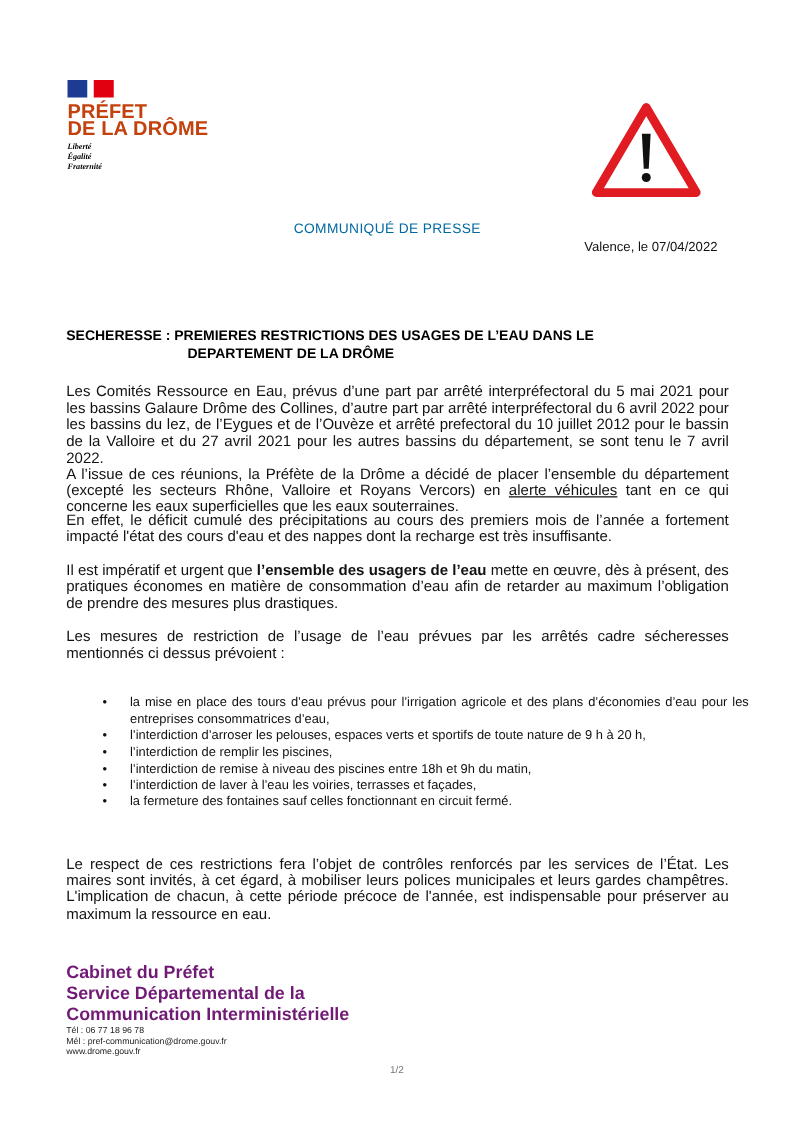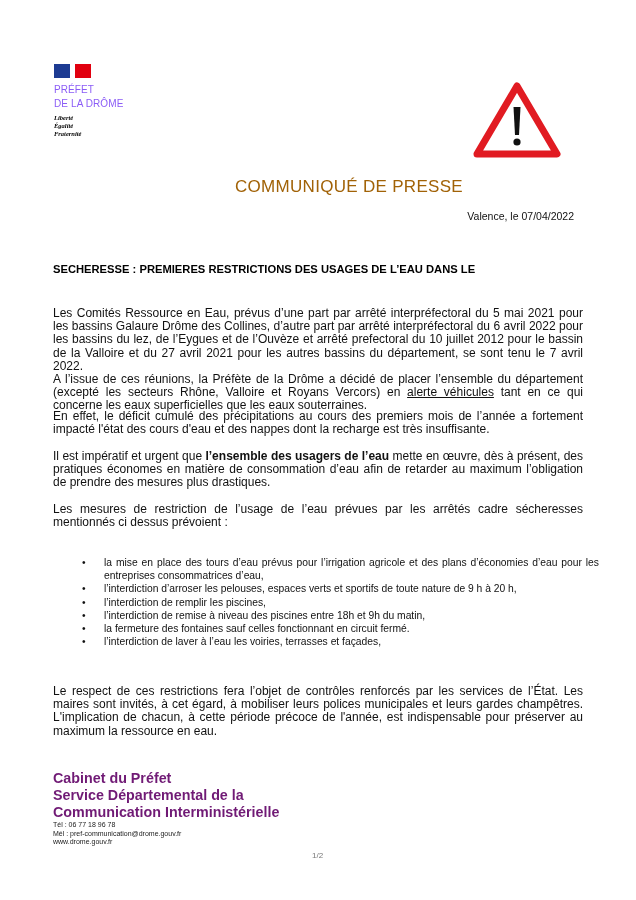--- a/index.html
+++ b/index.html
@@ -2,25 +2,25 @@
 <html><head>
 <meta charset="utf-8">
 <style>
   html, body { margin:0; padding:0; background:#ffffff; }
   body { width:636px; height:900px; position:relative; overflow:hidden; font-family:"Liberation Sans", sans-serif; color:#111; }
   .logo-block { position:absolute; left:54px; top:64px; }
   .flag { position:relative; width:37px; height:14px; }
   .flag .blue { position:absolute; left:0; top:0; width:16px; height:14px; background:#1d3b92; }
   .flag .white { position:absolute; left:16px; top:0; width:5px; height:14px; background:#fff; }
   .flag .red { position:absolute; left:21px; top:0; width:16px; height:14px; background:#e1000f; }
-  .prefet-title { font-weight:normal; font-size:10px; line-height:14px; margin-top:5px; letter-spacing:0.1px; color:#8b5cf6; }
+  .prefet-title { font-weight:bold; font-size:16px; line-height:14px; margin-top:5px; letter-spacing:0.1px; color:#c2410c; }
   .motto { font-family:"Liberation Serif", serif; font-style:italic; font-weight:bold; font-size:6.5px; line-height:8px; margin-top:3px; color:#000; }
   .warn { position:absolute; left:472px; top:80px; width:90px; height:80px; }
-  .press { position:absolute; left:235px; top:177px; font-size:17px; letter-spacing:0.3px; color:#a16207; }
-  .date { position:absolute; right:62px; top:210px; font-size:10.5px; color:#111; }
+  .press { position:absolute; left:235px; top:177px; font-size:11px; letter-spacing:0.3px; color:#0369a1; }
+  .date { position:absolute; right:62px; top:192px; font-size:10.5px; color:#111; }
   .headline { position:absolute; left:53px; top:262px; width:520px; font-weight:bold; font-size:11.2px; line-height:14px; color:#000; }
   .headline .l2 { padding-left:97px; }
   .body { position:absolute; left:53px; width:530px; font-size:12px; line-height:13.2px; text-align:justify; color:#111; }
   .body p { margin:0; }
   .u { text-decoration:underline; }
   .b { font-weight:bold; }
   ul.list { position:absolute; left:53px; top:540px; width:530px; margin:16px; padding:0; list-style:none; font-size:10.3px; line-height:13.2px; }
   ul.list li { position:relative; padding-left:35px; text-align:justify; }
   ul.list li::before { content:"•"; position:absolute; left:13px; top:0; }
   .footer { position:absolute; left:53px; top:770px; }
@@ -53,20 +53,21 @@
   <path d="M45 6 L85 74 L5 74 Z" fill="#ffffff" stroke="#e11b22" stroke-width="7" stroke-linejoin="round"></path>
   <path d="M41.5 27 L48.5 27 L47 55 L43 55 Z" fill="#111"></path>
   <circle cx="45" cy="62" r="3.6" fill="#111"></circle>
 </svg>
 
 <div class="press">COMMUNIQUÉ DE PRESSE</div>
 <div class="date">Valence, le 07/04/2022</div>
 
 <div class="headline">
   <div>SECHERESSE : PREMIERES RESTRICTIONS DES USAGES DE L’EAU DANS LE</div>
+  <div class="l2">DEPARTEMENT DE LA DRÔME</div>
 </div>
 
 <div class="body" style="top:307px;">
   <p>Les Comités Ressource en Eau, prévus d’une part par arrêté interpréfectoral du 5 mai 2021 pour les bassins Galaure Drôme des Collines, d’autre part par arrêté interpréfectoral du 6 avril 2022 pour les bassins du lez, de l’Eygues et de l’Ouvèze et arrêté prefectoral du 10 juillet 2012 pour le bassin de la Valloire et du 27 avril 2021 pour les autres bassins du département, se sont tenu le 7 avril 2022.</p>
   <p><span>A l’issue de ces réunions, la Préfète de la Drôme a décidé de placer l’ensemble du département (excepté les secteurs Rhône, Valloire et Royans Vercors) en </span><span class="u">alerte véhicules</span><span> tant en ce qui concerne les eaux superficielles que les eaux souterraines.</span></p>
 </div>
 
 <div class="body" style="top:410px;">
   <p>En effet, le déficit cumulé des précipitations au cours des premiers mois de l’année a fortement impacté l'état des cours d'eau et des nappes dont la recharge est très insuffisante.</p>
 </div>
@@ -77,22 +78,22 @@
 
 <div class="body" style="top:503px;">
   <p>Les mesures de restriction de l’usage de l’eau prévues par les arrêtés cadre sécheresses mentionnés ci dessus prévoient :</p>
 </div>
 
 <ul class="list">
   <li>la mise en place des tours d’eau prévus pour l’irrigation agricole et des plans d’économies d’eau pour les entreprises consommatrices d’eau,</li>
   <li>l’interdiction d’arroser les pelouses, espaces verts et sportifs de toute nature de 9 h à 20 h,</li>
   <li>l’interdiction de remplir les piscines,</li>
   <li>l’interdiction de remise à niveau des piscines entre 18h et 9h du matin,</li>
+  <li>l’interdiction de laver à l’eau les voiries, terrasses et façades,</li>
   <li>la fermeture des fontaines sauf celles fonctionnant en circuit fermé.</li>
-  <li>l’interdiction de laver à l’eau les voiries, terrasses et façades,</li>
 </ul>
 
 <div class="body" style="top:685px;">
   <p>Le respect de ces restrictions fera l’objet de contrôles renforcés par les services de l’État. Les maires sont invités, à cet égard, à mobiliser leurs polices municipales et leurs gardes champêtres. L'implication de chacun, à cette période précoce de l'année, est indispensable pour préserver au maximum la ressource en eau.</p>
 </div>
 
 <div class="footer">
   <div class="f1">Cabinet du Préfet</div>
   <div class="f1">Service Départemental de la</div>
   <div class="f1">Communication Interministérielle</div>

